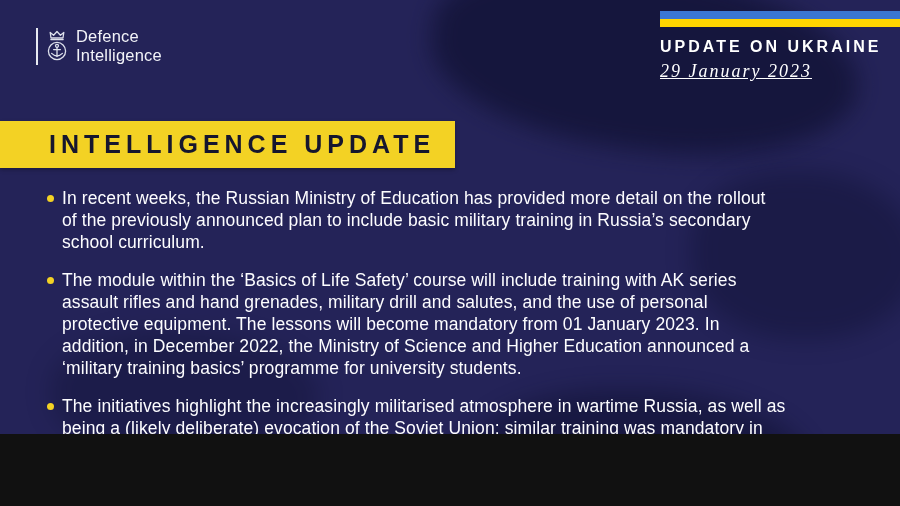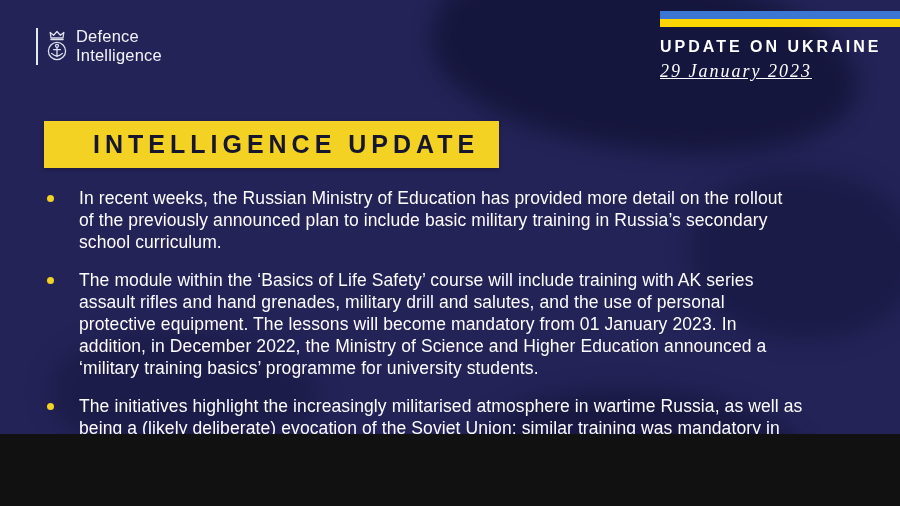--- a/index.html
+++ b/index.html
@@ -33,32 +33,31 @@
   .update-title{margin-top:11px;font-size:16px;font-weight:700;letter-spacing:3px;color:#fff;}
   .update-date{margin-top:5px;font-family:"Liberation Serif",serif;font-style:italic;font-size:18px;letter-spacing:2px;color:#fff;text-decoration:underline;}
 
   
   .banner{
     position:absolute;left:0;top:121px;width:455px;height:47px;
     background:var(--accent-yellow,#F3D224);
     display:flex;align-items:center;
     padding-left:49px;box-sizing:border-box;
     box-shadow:0 2px 4px rgba(0,0,0,.25);
-    margin-left:44px;
   }
   .banner span{
     font-size:25px;font-weight:700;letter-spacing:5px;
     color:var(--banner-text,#16162E);
   }
 
   
   .bullets{position:absolute;left:47px;top:187px;right:20px;}
   .bullet-item{display:flex;margin-bottom:16px;}
   .dot{flex:none;width:7px;height:7px;border-radius:50%;background:var(--accent-yellow,#F3D224);margin-top:8px;}
-  .bullet-text{margin-left:25px;}
+  .bullet-text{margin-left:8px;}
   .line{white-space:nowrap;font-size:17.5px;line-height:22px;color:#fdfdff;letter-spacing:.1px;}
 </style>
 </head>
 <body>
 
 <div class="frame">
 
   <div class="blob b1"></div>
   <div class="blob b2"></div>
   <div class="blob b3"></div>

